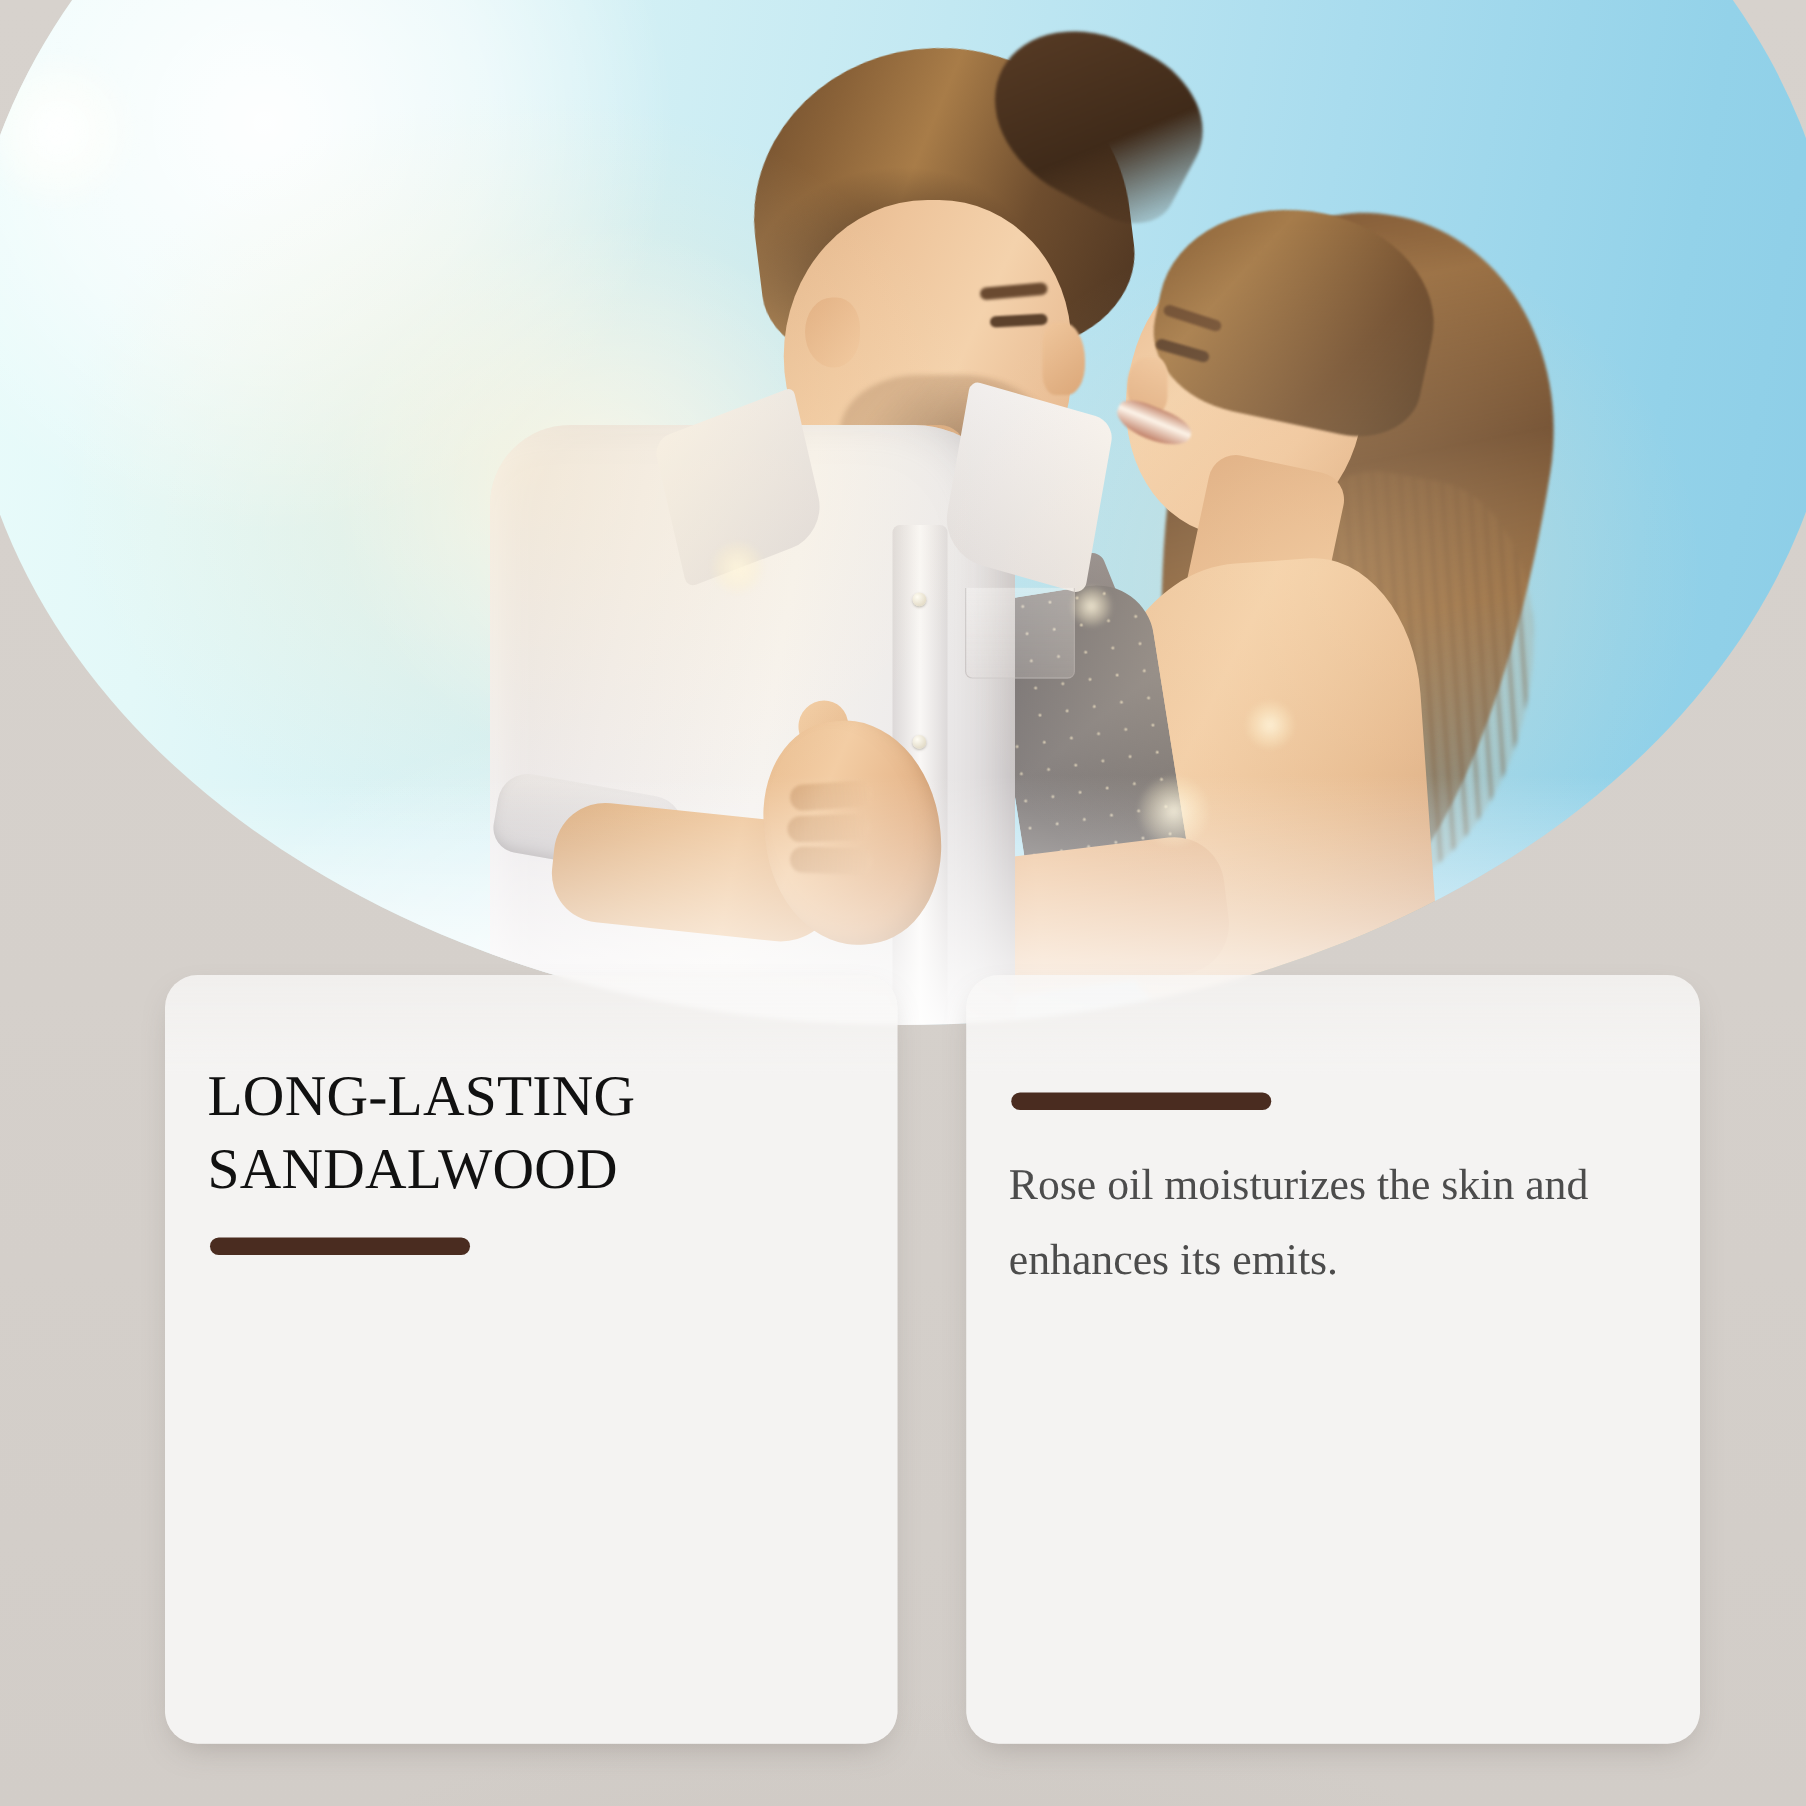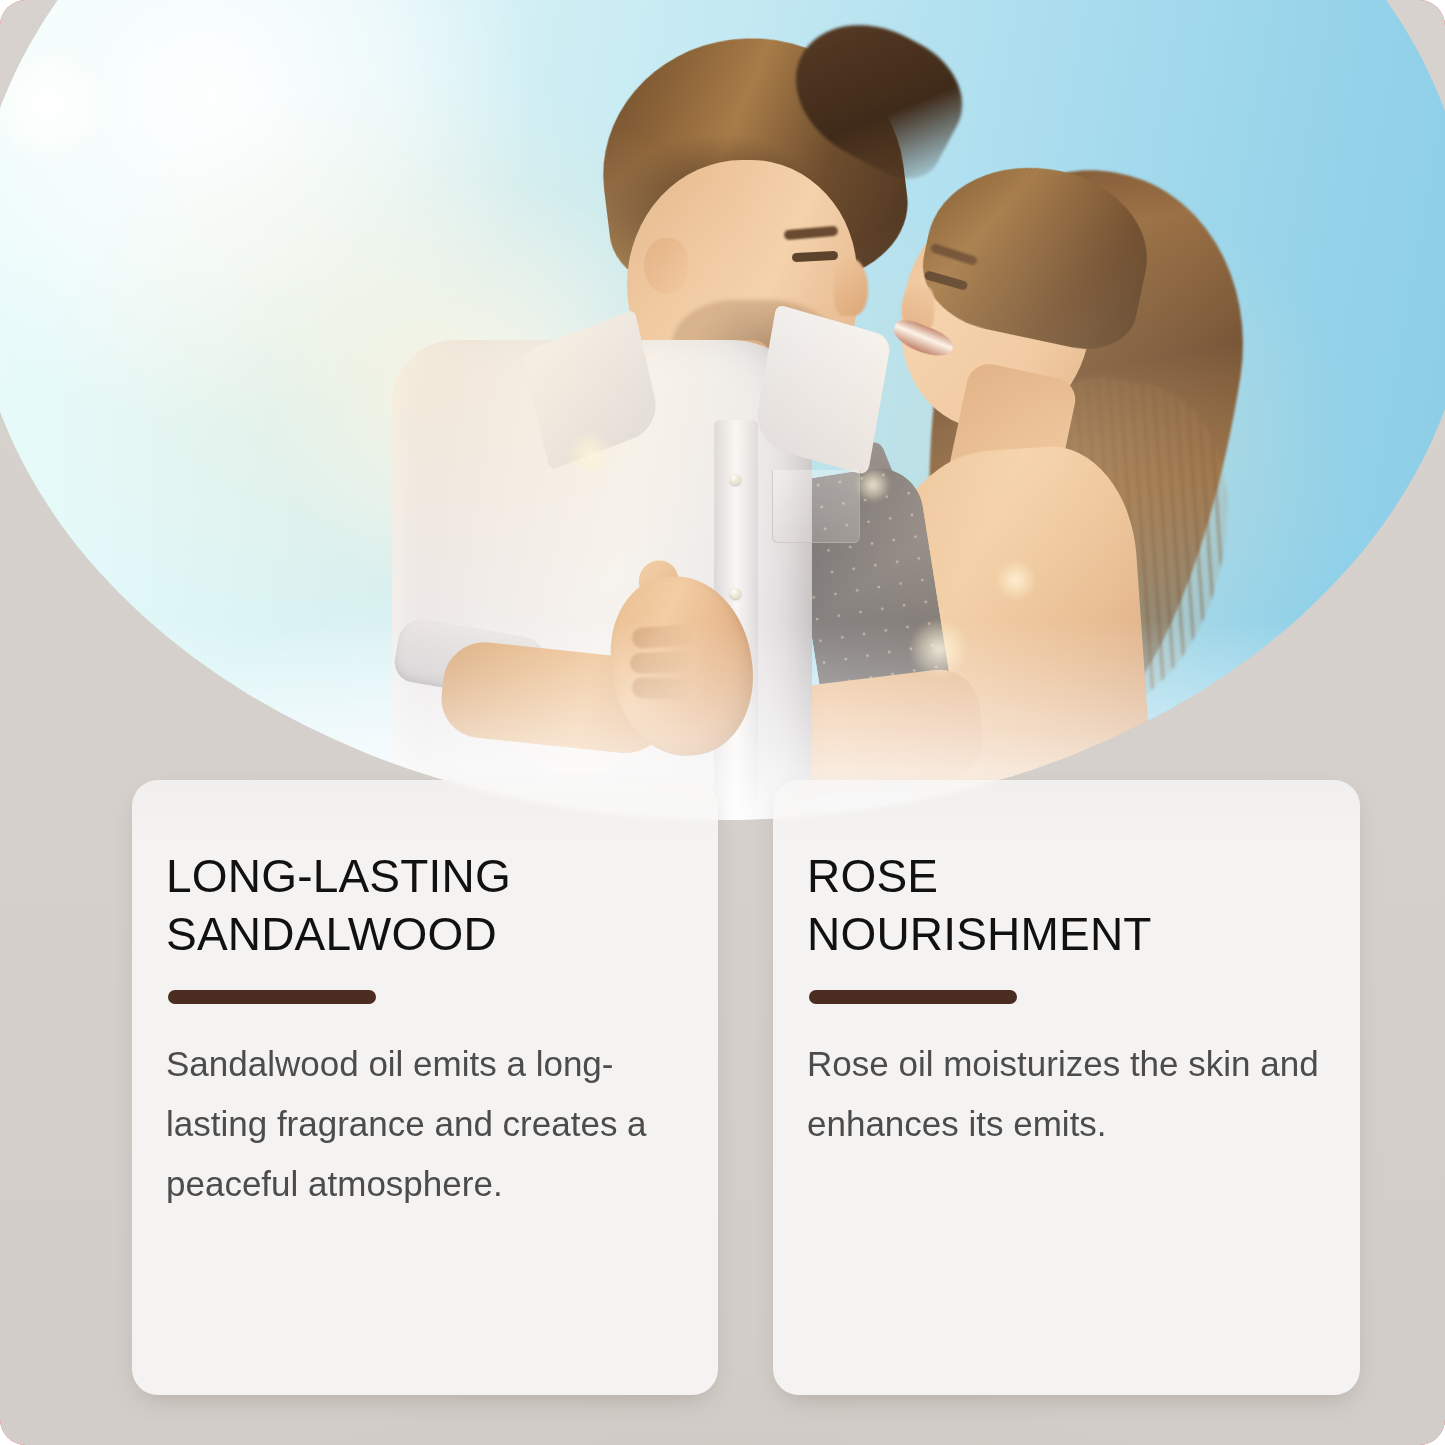--- a/index.html
+++ b/index.html
@@ -6,22 +6,21 @@
     margin: 0;
     padding: 0;
     background: #ffffff;
   }
   .stage {
     position: relative;
     width: 1445px;
     height: 1445px;
     overflow: hidden;
     background: #ef4444;
-    font-family: Liberation Sans, sans-serif;
-    border-radius: 26px;
+    font-family: Liberation Serif, serif;
   }
 
   
   .bg-base {
     position: absolute;
     inset: 0;
     background:
       radial-gradient(ellipse 900px 500px at 50% 118%, #cbc5bf 0%, rgba(203,197,191,0) 70%),
       linear-gradient(180deg, #d7d2cd 0%, #d5d0cb 55%, #d2cdc8 100%);
   }
@@ -530,26 +529,23 @@
       <div class="warm-wash"></div>
       <div class="bottom-fade"></div>
     </div>
   </div>
 
   <div class="card card-left">
     <div class="card-body">
       <h2 class="card-title">LONG-LASTING
 SANDALWOOD</h2>
       <div class="accent-bar"></div>
-      <p class="card-text">Sandalwood oil emits a long-lasting fragrance and creates a peaceful atmosphere.</p>
     </div>
   </div>
 
   <div class="card card-right">
     <div class="card-body">
-      <h2 class="card-title">ROSE
-NOURISHMENT</h2>
       <div class="accent-bar"></div>
       <p class="card-text">Rose oil moisturizes the skin and enhances its emits.</p>
     </div>
   </div>
 
 </div>
 
 </body></html>

